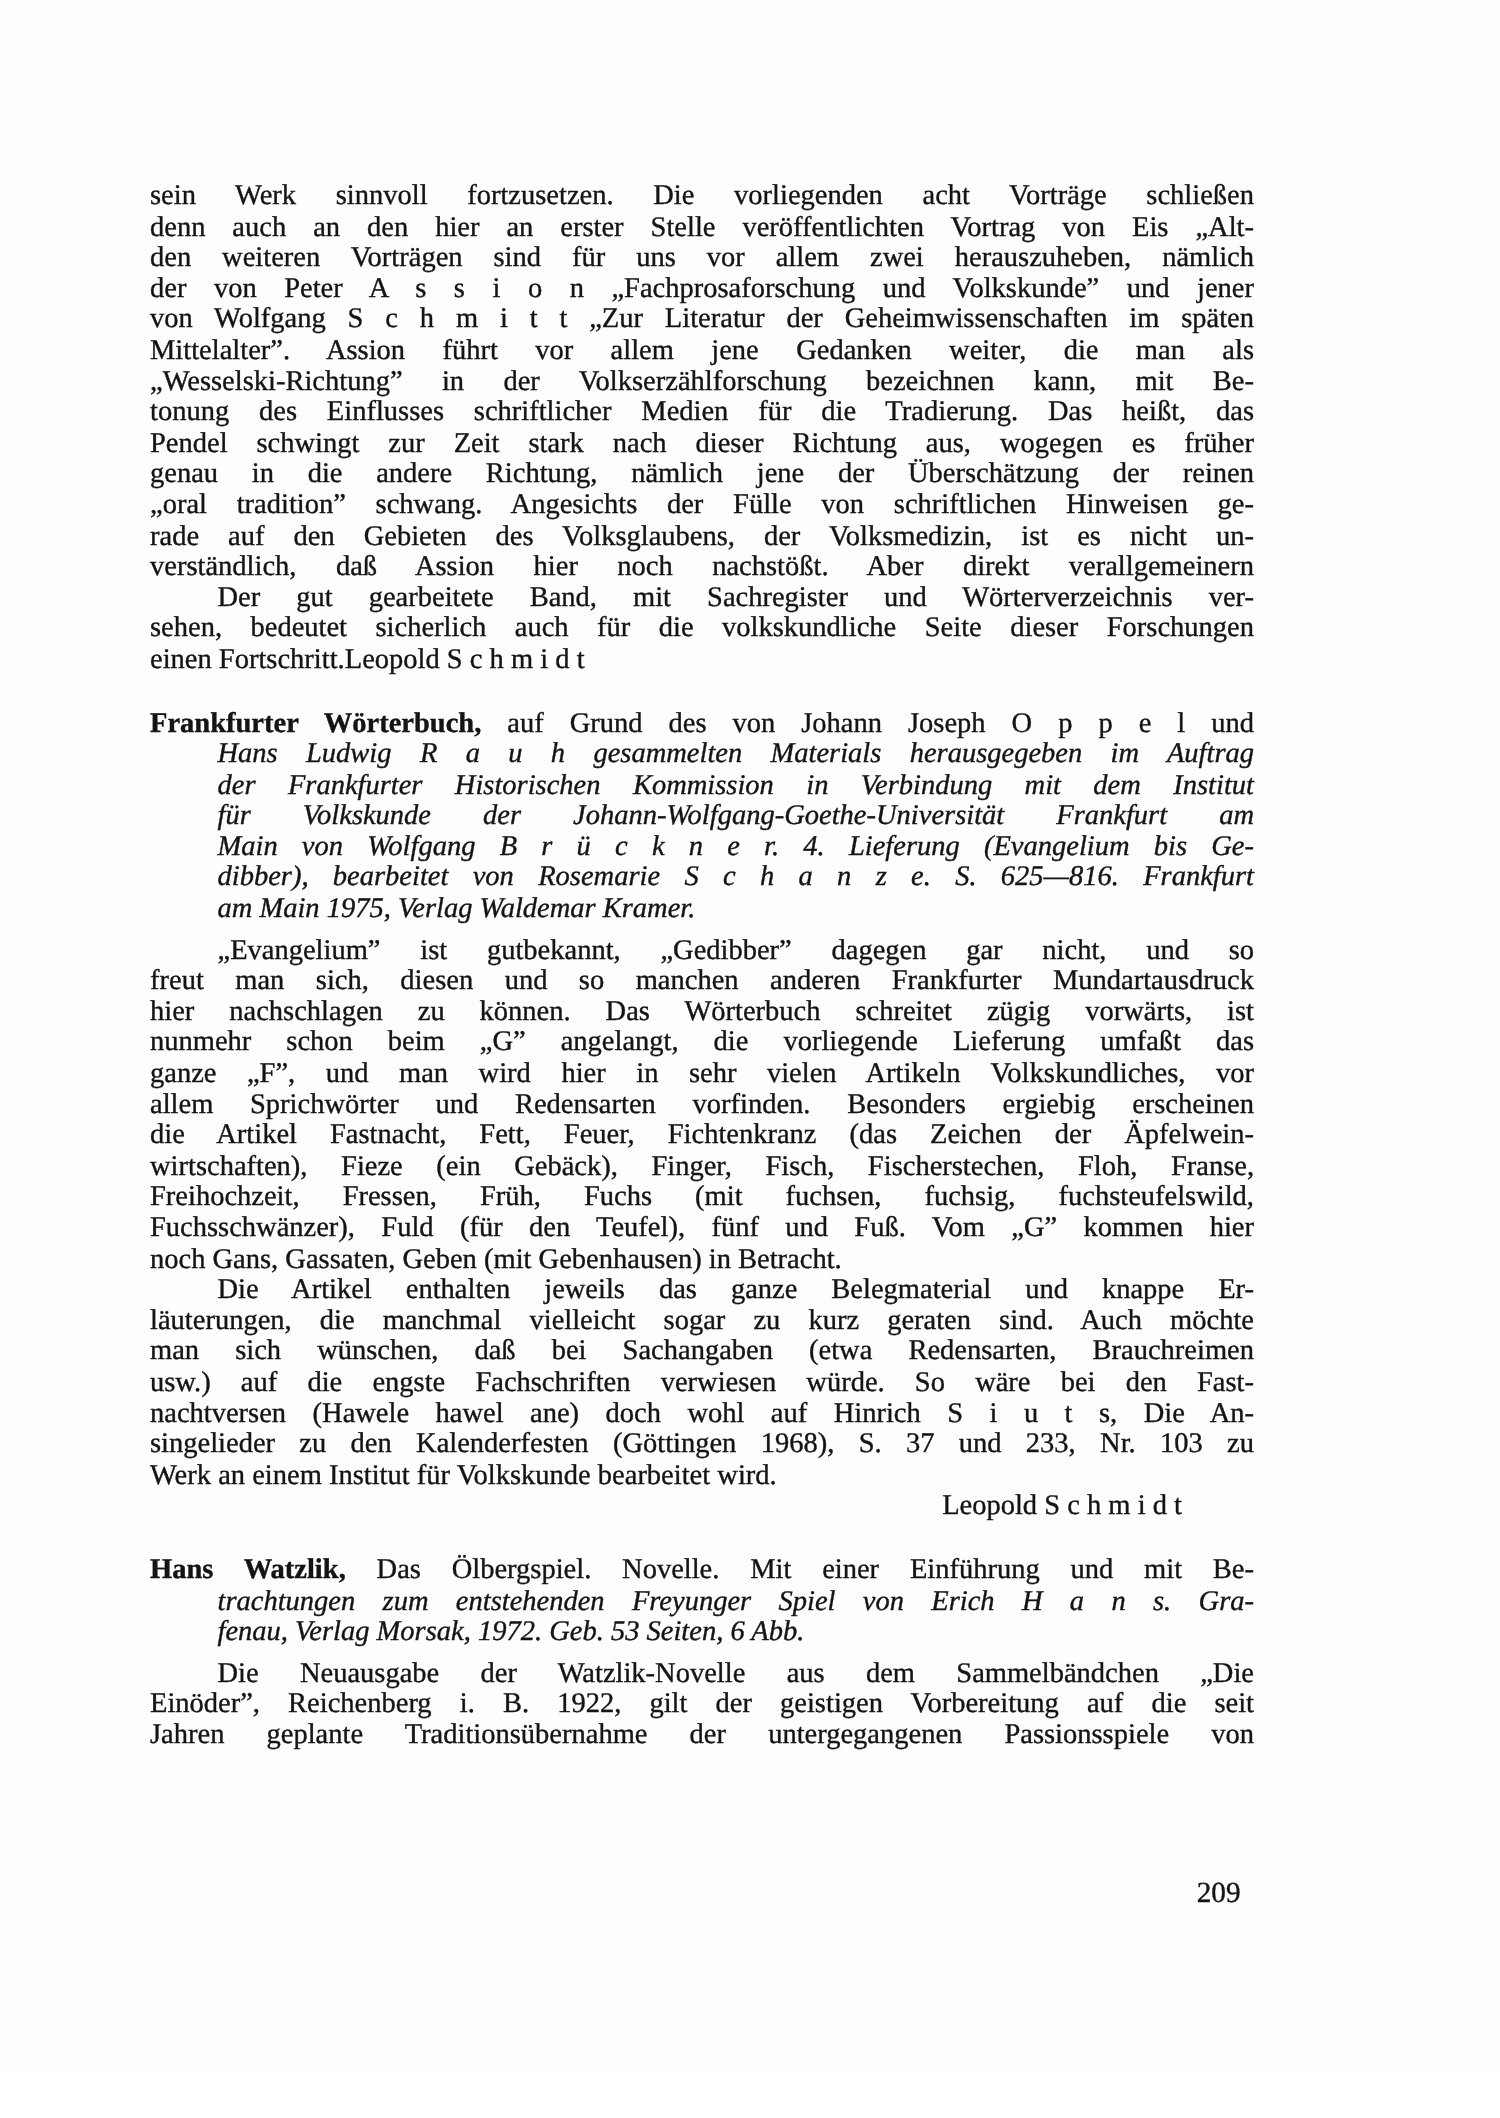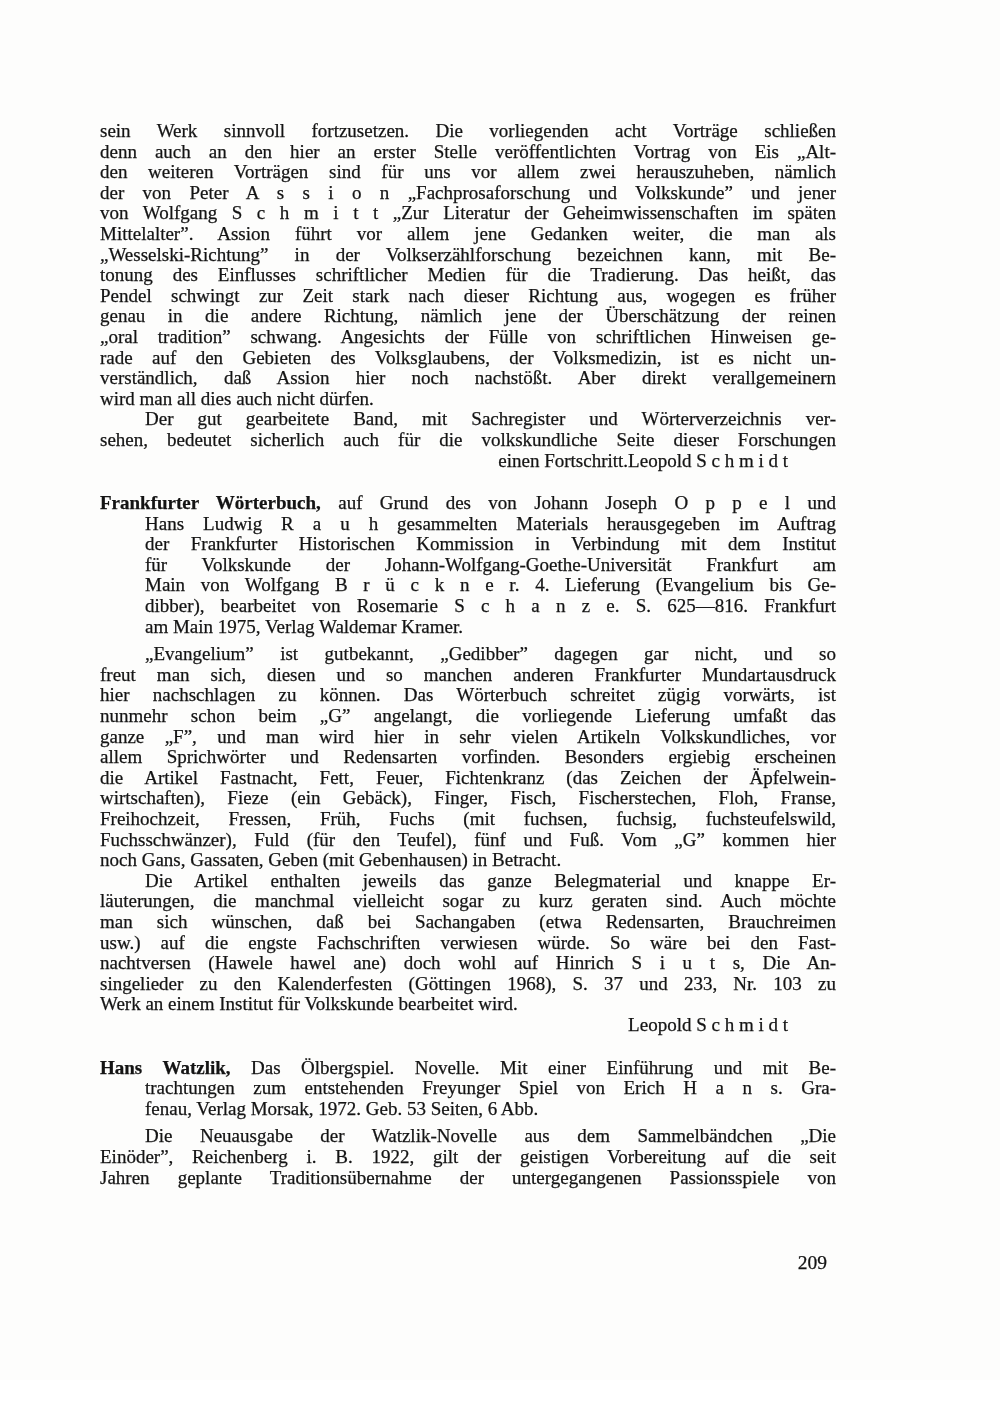--- a/index.html
+++ b/index.html
@@ -25,25 +25,25 @@
   .block { margin: 0; }
   .gap-section { margin-top: 22px; }
   .gap-para { margin-top: 7px; }
   .line {
     text-align: justify;
     text-align-last: justify;
     white-space: normal;
   }
   .line.end { text-align-last: left; }
   .line.first { padding-left: 45px; }
-  .entry .line.cont { padding-left: 45px; }
+  .entry .line.cont { padding-left: 45px; font-style: italic; }
   .lead { font-weight: 700; }
   .line.sig-inline {
     display: flex;
-    justify-content: flex-end;
+    justify-content: flex-start;
     padding-right: 48px;
     text-align: left;
     text-align-last: left;
   }
   .line.sig-only {
     text-align: right;
     text-align-last: right;
     padding-right: 48px;
   }
   .page-number {
@@ -66,21 +66,20 @@
         <div class="line">der von Peter A s s i o n „Fachprosaforschung und Volkskunde” und jener</div>
         <div class="line">von Wolfgang S c h m i t t „Zur Literatur der Geheimwissenschaften im späten</div>
         <div class="line">Mittelalter”. Assion führt vor allem jene Gedanken weiter, die man als</div>
         <div class="line">„Wesselski-Richtung” in der Volkserzählforschung bezeichnen kann, mit Be-</div>
         <div class="line">tonung des Einflusses schriftlicher Medien für die Tradierung. Das heißt, das</div>
         <div class="line">Pendel schwingt zur Zeit stark nach dieser Richtung aus, wogegen es früher</div>
         <div class="line">genau in die andere Richtung, nämlich jene der Überschätzung der reinen</div>
         <div class="line">„oral tradition” schwang. Angesichts der Fülle von schriftlichen Hinweisen ge-</div>
         <div class="line">rade auf den Gebieten des Volksglaubens, der Volksmedizin, ist es nicht un-</div>
         <div class="line">verständlich, daß Assion hier noch nachstößt. Aber direkt verallgemeinern</div>
-        <div class="line end">wird man all dies auch nicht dürfen.</div>
       </div>
       <div class="block body">
         <div class="line first">Der gut gearbeitete Band, mit Sachregister und Wörterverzeichnis ver-</div>
         <div class="line">sehen, bedeutet sicherlich auch für die volkskundliche Seite dieser Forschungen</div>
         <div class="line end sig-inline">
           <span>einen Fortschritt.</span>
           <span>Leopold S c h m i d t</span>
         </div>
       </div>
       <div class="block entry gap-section">

